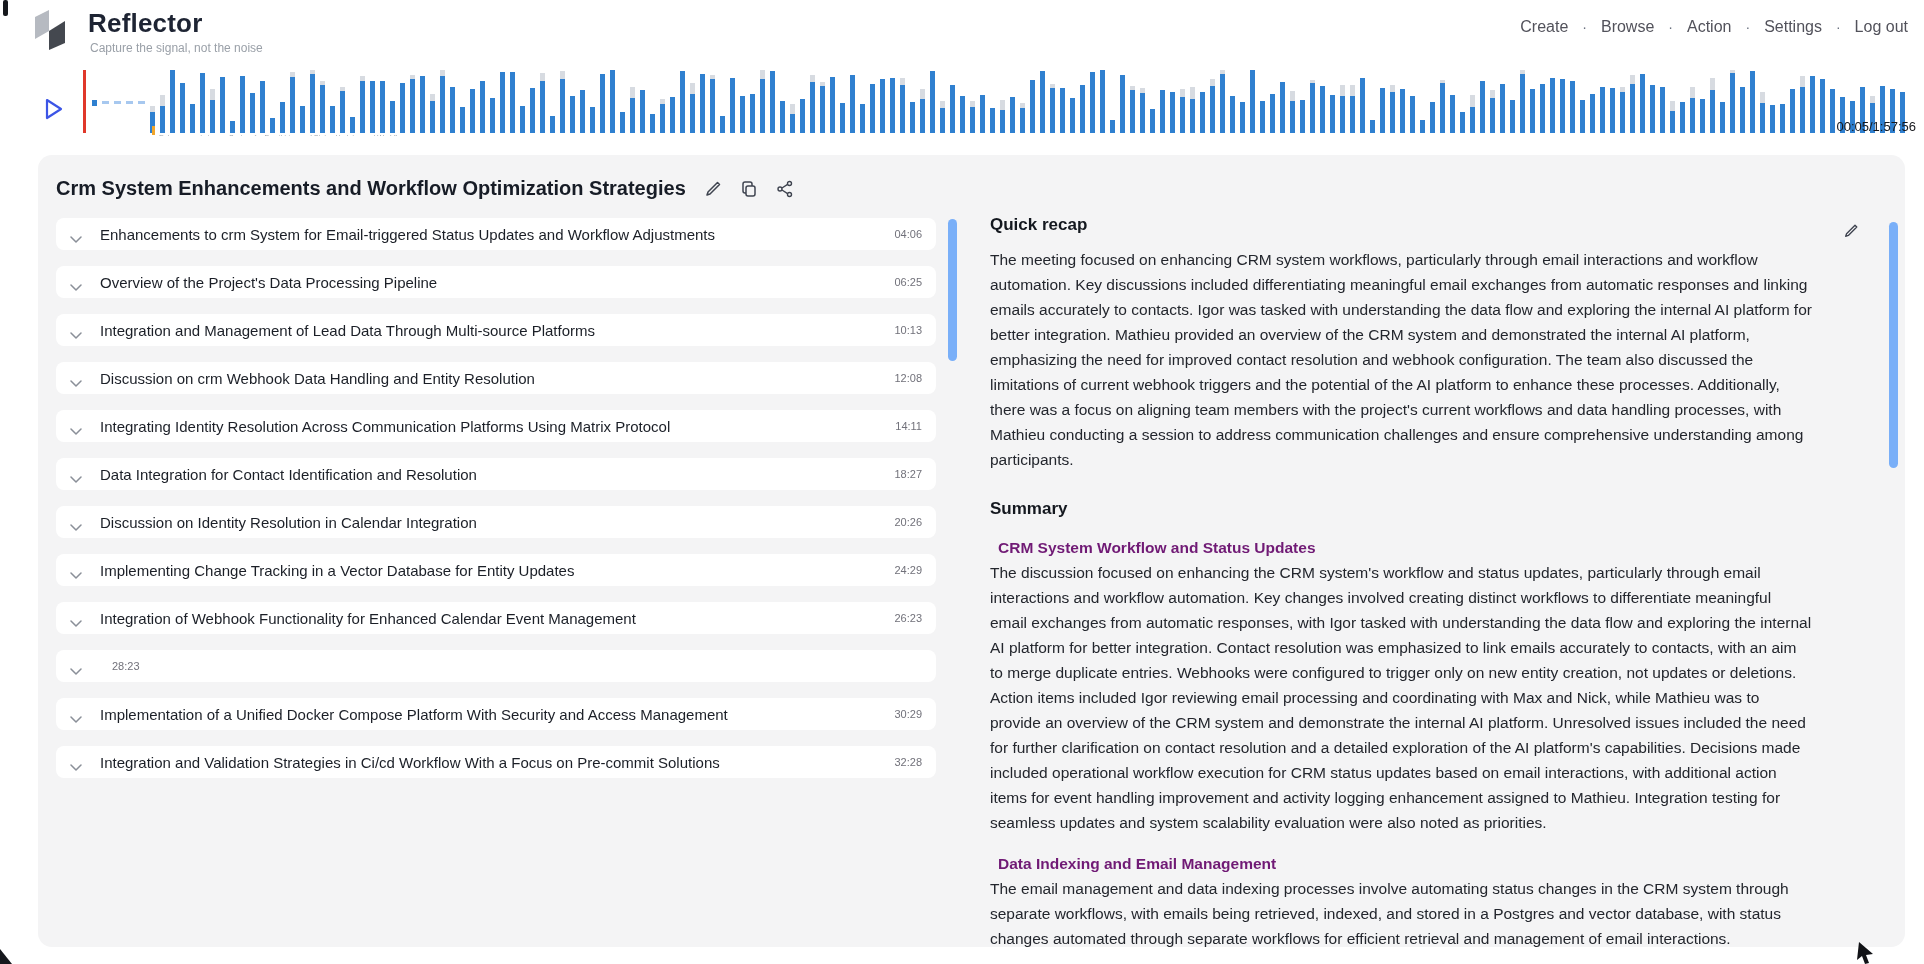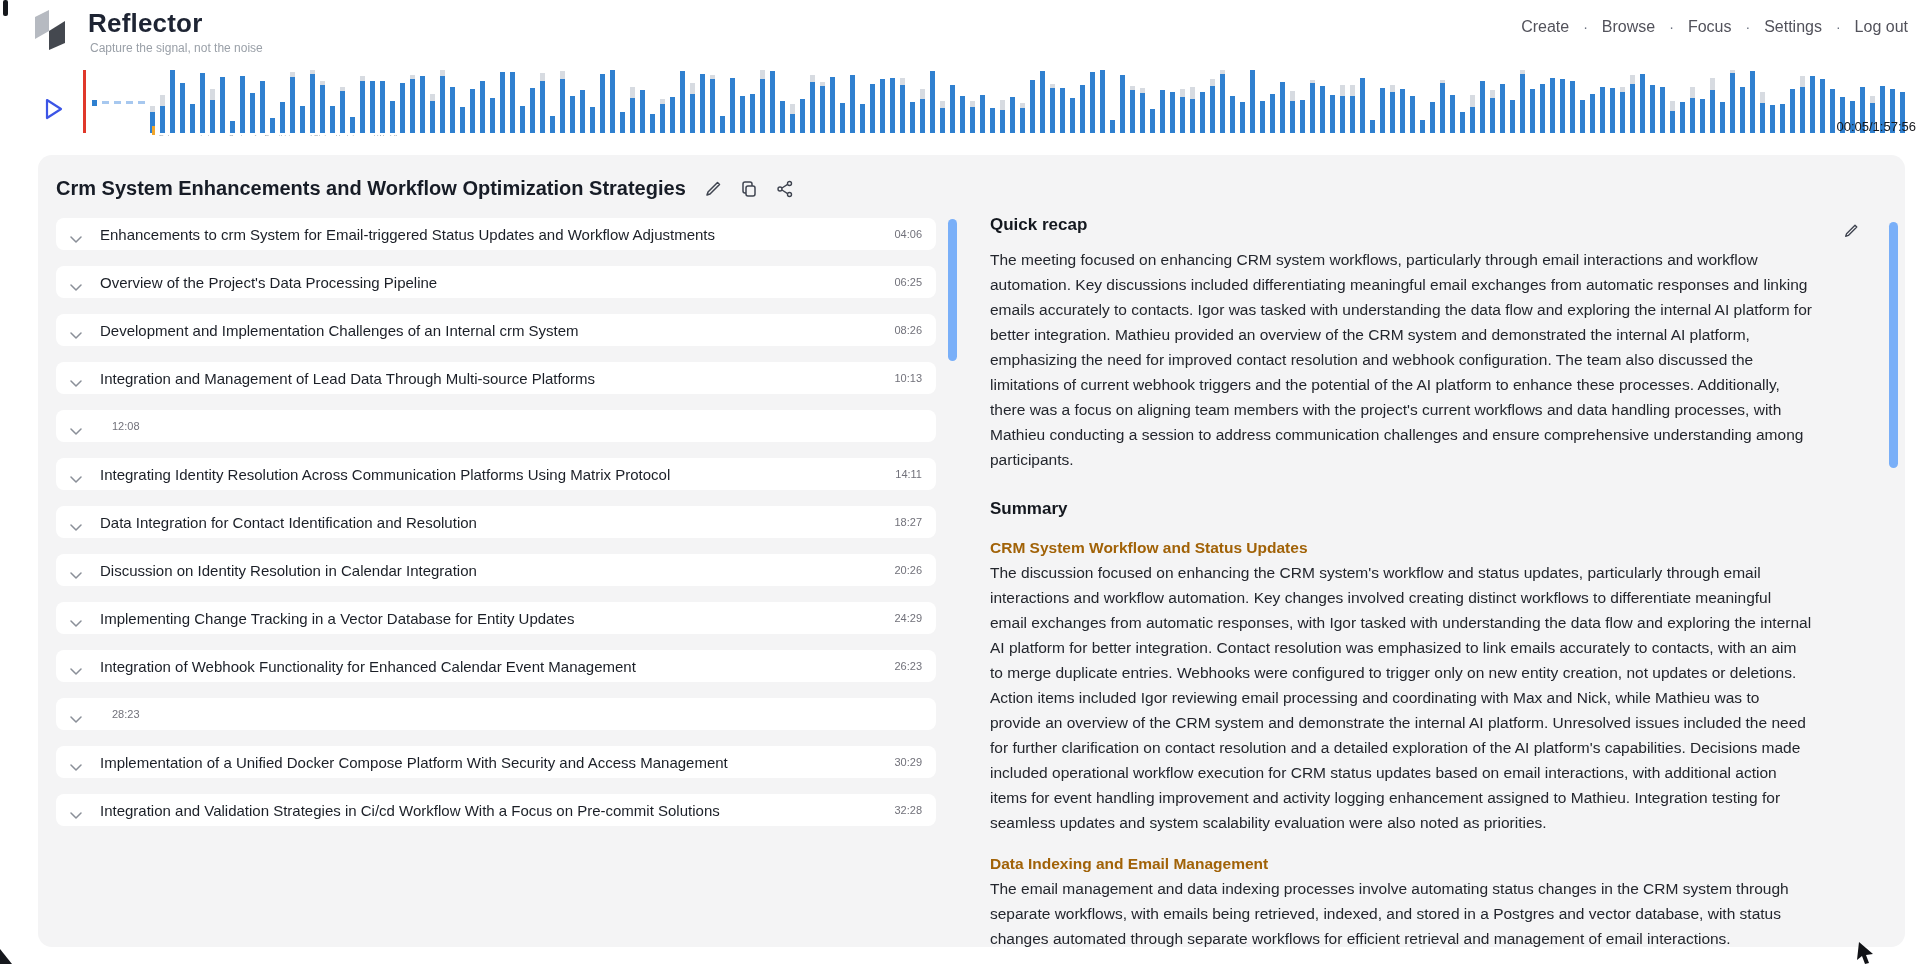--- a/index.html
+++ b/index.html
@@ -84,21 +84,21 @@
     background:#79aff8; border-radius:5px; cursor:pointer;
   }
 
   
   .right-col {
     position:absolute; left:952px; top:60px; width:822px;
   }
   .recap-heading, .summary-heading { font-size:17px; font-weight:bold; color:#14181f; }
   .para { margin-top:12px; font-size:15.5px; line-height:25px; color:#23262d; }
   .summary-heading { margin-top:27px; }
-  .section-heading { margin-top:20px; font-size:15.5px; font-weight:bold; color:#a16207; }
+  .section-heading { margin-top:20px; font-size:15.5px; font-weight:bold; color:#701a75;margin-left:8px; }
   .section-body { margin-top:3px; font-size:15.5px; line-height:25px; color:#23262d; }
 
   .right-edit-btn {
     position:absolute; right:46px; top:68px;
     width:16px; height:16px; cursor:pointer; color:#3f4450;
   }
   .right-scrollbar {
     position:absolute; right:7px; top:67px; width:9px; height:246px;
     background:#79aff8; border-radius:5px; cursor:pointer;
   }
@@ -121,21 +121,21 @@
   </svg>
 </div>
 <div class="brand-name">Reflector</div>
 <div class="brand-tagline">Capture the signal, not the noise</div>
 
 <nav class="nav" id="nav">
     <span class="nav-link">Create</span>
     <span class="nav-sep">·</span>
     <span class="nav-link">Browse</span>
     <span class="nav-sep">·</span>
-    <span class="nav-link">Focus</span>
+    <span class="nav-link">Action</span>
     <span class="nav-sep">·</span>
     <span class="nav-link">Settings</span>
     <span class="nav-sep">·</span>
     <span class="nav-link">Log out</span>
   </nav>
 
 <div class="play-btn">
   <svg width="20" height="22" viewBox="0 0 20 22">
     <path d="M3 2 L17 11 L3 20 Z" fill="none" stroke="#3c55e6" stroke-width="2.2" stroke-linejoin="round"></path>
   </svg>
@@ -898,46 +898,38 @@
   <div class="topic-row">
     <span class="chev">
       <svg width="12" height="8" viewBox="0 0 12 8" fill="none" stroke="currentColor" stroke-width="1.5" stroke-linecap="round" stroke-linejoin="round">
         <polyline points="1,1 6,6 11,1"></polyline>
       </svg>
     </span>
     <span class="topic-title">Overview of the Project's Data Processing Pipeline</span>
     <span class="topic-time">06:25</span>
   </div>
 
-  <div class="topic-row">
-    <span class="chev">
-      <svg width="12" height="8" viewBox="0 0 12 8" fill="none" stroke="currentColor" stroke-width="1.5" stroke-linecap="round" stroke-linejoin="round">
-        <polyline points="1,1 6,6 11,1"></polyline>
-      </svg>
-    </span>
-    <span class="topic-title">Development and Implementation Challenges of an Internal crm System</span>
-    <span class="topic-time">08:26</span>
-  </div>
 
   <div class="topic-row">
     <span class="chev">
       <svg width="12" height="8" viewBox="0 0 12 8" fill="none" stroke="currentColor" stroke-width="1.5" stroke-linecap="round" stroke-linejoin="round">
         <polyline points="1,1 6,6 11,1"></polyline>
       </svg>
     </span>
     <span class="topic-title">Integration and Management of Lead Data Through Multi-source Platforms</span>
     <span class="topic-time">10:13</span>
   </div>
 
   <div class="topic-row">
     <span class="chev">
       <svg width="12" height="8" viewBox="0 0 12 8" fill="none" stroke="currentColor" stroke-width="1.5" stroke-linecap="round" stroke-linejoin="round">
         <polyline points="1,1 6,6 11,1"></polyline>
       </svg>
     </span>
+    <span class="topic-title">Discussion on crm Webhook Data Handling and Entity Resolution</span>
     <span class="topic-time">12:08</span>
   </div>
 
   <div class="topic-row">
     <span class="chev">
       <svg width="12" height="8" viewBox="0 0 12 8" fill="none" stroke="currentColor" stroke-width="1.5" stroke-linecap="round" stroke-linejoin="round">
         <polyline points="1,1 6,6 11,1"></polyline>
       </svg>
     </span>
     <span class="topic-title">Integrating Identity Resolution Across Communication Platforms Using Matrix Protocol</span>

